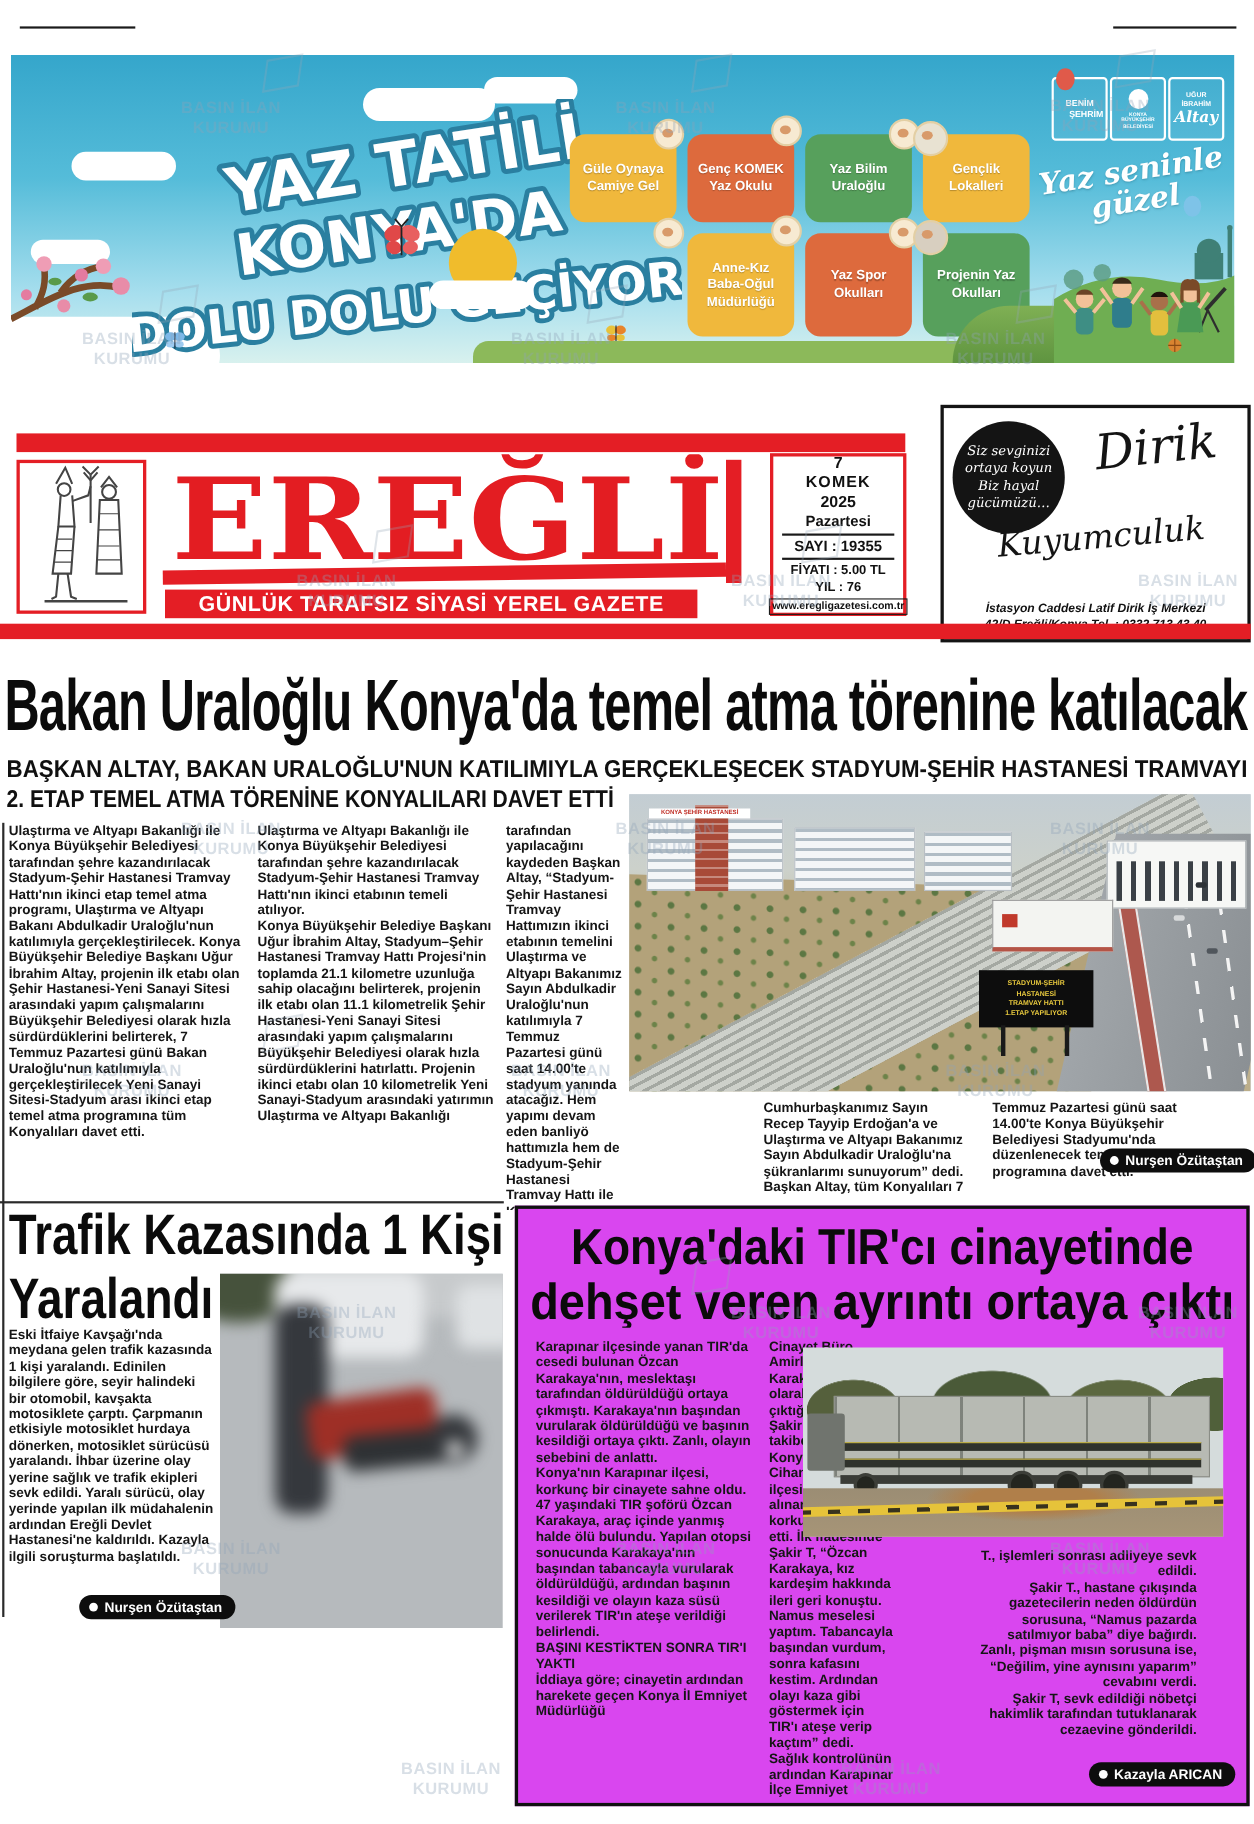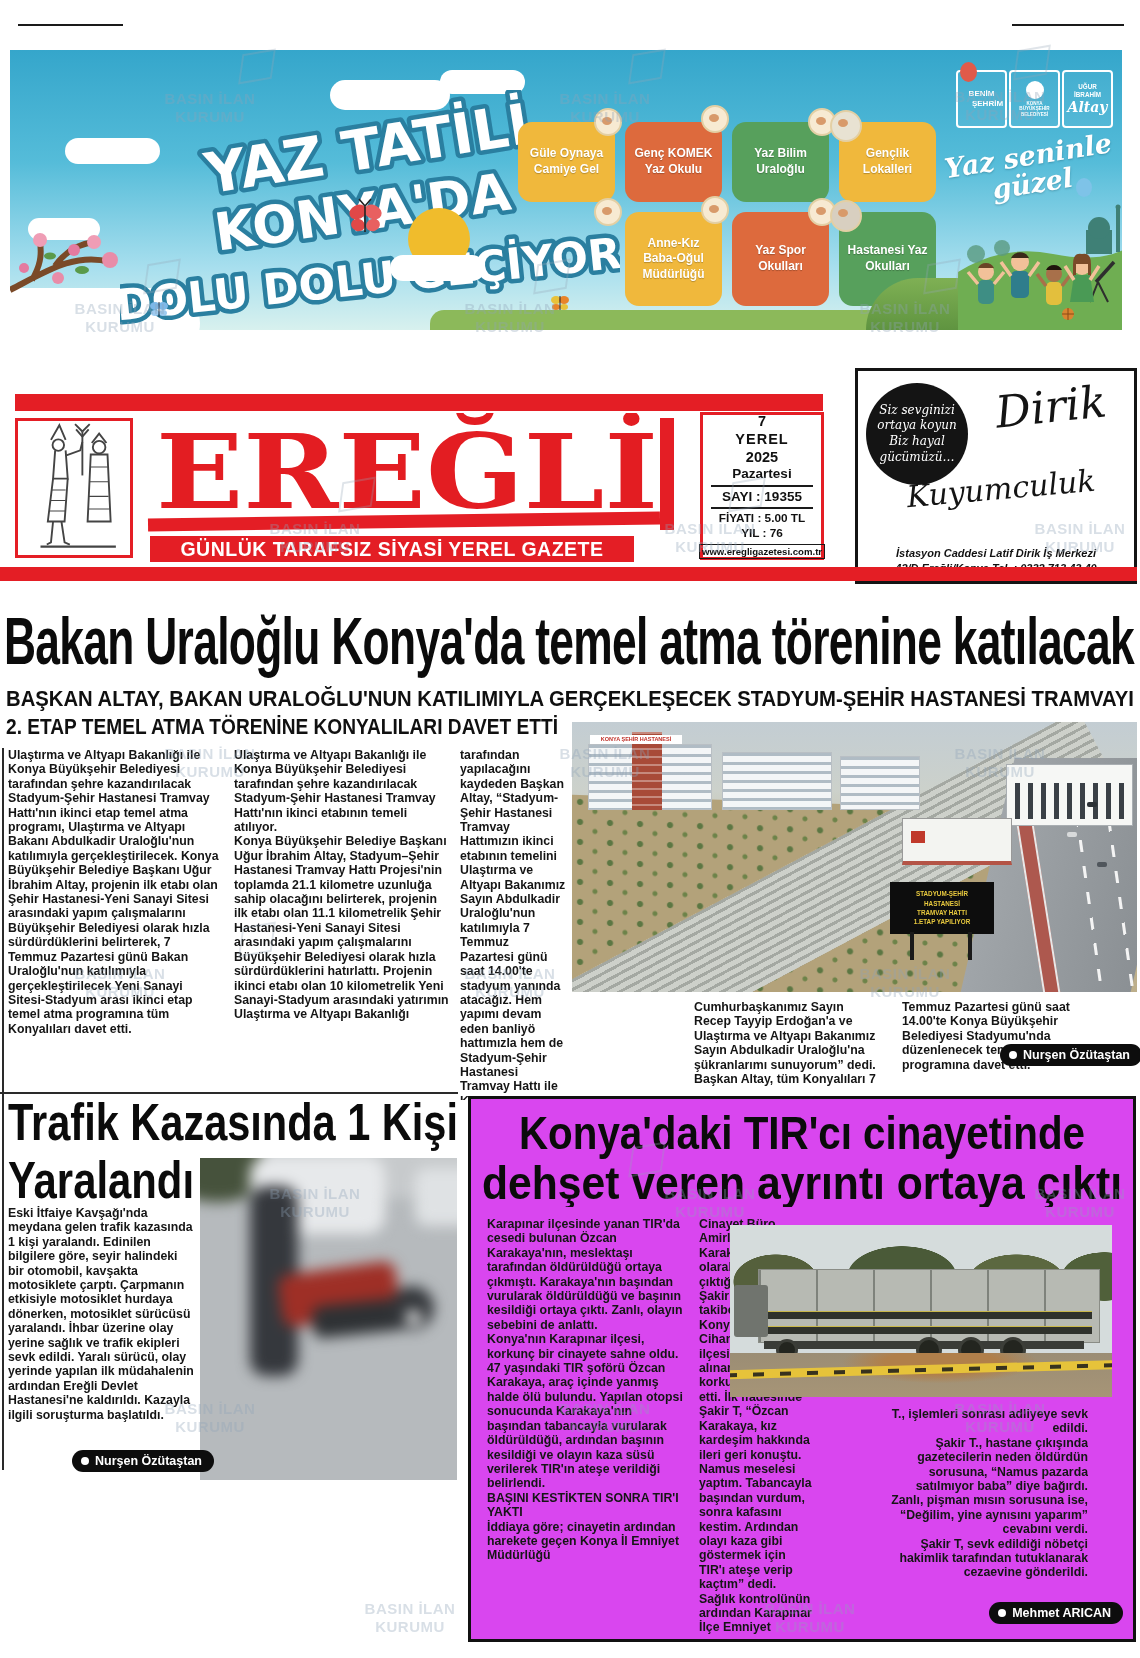--- a/index.html
+++ b/index.html
@@ -215,21 +215,21 @@
     <div class="prog" style="left: 829px; top: 72px; width: 97px; height: 80px; background-color: rgb(240, 184, 60);">
         <span>Gençlik Lokalleri</span>
       </div>
     <div class="prog" style="left: 615px; top: 162px; width: 97px; height: 94px; background-color: rgb(240, 184, 60);">
         <span>Anne-Kız Baba-Oğul Müdürlüğü</span>
       </div>
     <div class="prog" style="left: 722px; top: 162px; width: 97px; height: 94px; background-color: rgb(221, 106, 61);">
         <span>Yaz Spor Okulları</span>
       </div>
     <div class="prog" style="left: 829px; top: 162px; width: 97px; height: 94px; background-color: rgb(87, 160, 92);">
-        <span>Hastanesi Yaz Okulları</span>
+        <span>Projenin Yaz Okulları</span>
       </div>
 
     <span class="mascot" style="left:584px;top:58px;">
         <i></i>
       </span>
     <span class="mascot" style="left:691px;top:55px;">
         <i></i>
       </span>
     <span class="mascot" style="left:798px;top:58px;">
         <i></i>
@@ -332,21 +332,21 @@
   </svg>
   <div class="redbar" style="left:148px;top:515px;width:512px;height:13px;transform:rotate(-0.8deg);"></div>
   <div class="redbar" style="left:660px;top:418px;width:14px;height:112px;"></div>
 
   <div class="tagline">
       <span>GÜNLÜK TARAFSIZ SİYASİ YEREL GAZETE</span>
     </div>
 
   <div class="datebox">
     <div class="dl">7</div>
-    <div class="dl" style="letter-spacing:1px;">YEREL</div>
+    <div class="dl" style="letter-spacing:1px;">KOMEK</div>
     <div class="dl">2025</div>
     <div class="dl" style="font-size:13.5px;">Pazartesi</div>
     <div class="sep"></div>
     <div class="dl" style="font-size:13.5px;">SAYI : 19355</div>
     <div class="sep"></div>
     <div class="sm">FİYATI : 5.00 TL</div>
     <div class="sm">YIL : 76</div>
     <div class="web">www.eregligazetesi.com.tr</div>
   </div>
 
@@ -476,21 +476,21 @@
       <div class="pt-wheel" style="left:46px;width:22px;height:22px;top:114px;"></div>
       <div class="pt-ground"></div>
       <div class="pt-tape"></div>
     </div>
 
     <div class="bodytext" style="left:412px;top:308px;width:205px;height:200px;text-align:right;">T., işlemleri sonrası adliyeye sevk edildi.
 Şakir T., hastane çıkışında gazetecilerin neden öldürdün sorusuna, “Namus pazarda satılmıyor baba” diye bağırdı. Zanlı, pişman mısın sorusuna ise, “Değilim, yine aynısını yaparım” cevabını verdi.
 Şakir T, sevk edildiği nöbetçi hakimlik tarafından tutuklanarak cezaevine gönderildi.</div>
     <div class="byline" style="right:10px;top:503px;">
         <b></b>
-        <span>Mehmet ARICAN</span>
+        <span>Kazayla ARICAN</span>
       </div>
   </div>
 
 
   <div class="wm" style="left:150px;top:90px;">BASIN İLAN
 KURUMU</div>
   <div class="wm" style="left:545px;top:90px;">BASIN İLAN
 KURUMU</div>
   <div class="wm" style="left:940px;top:88px;">BASIN İLAN
 KURUMU</div>

